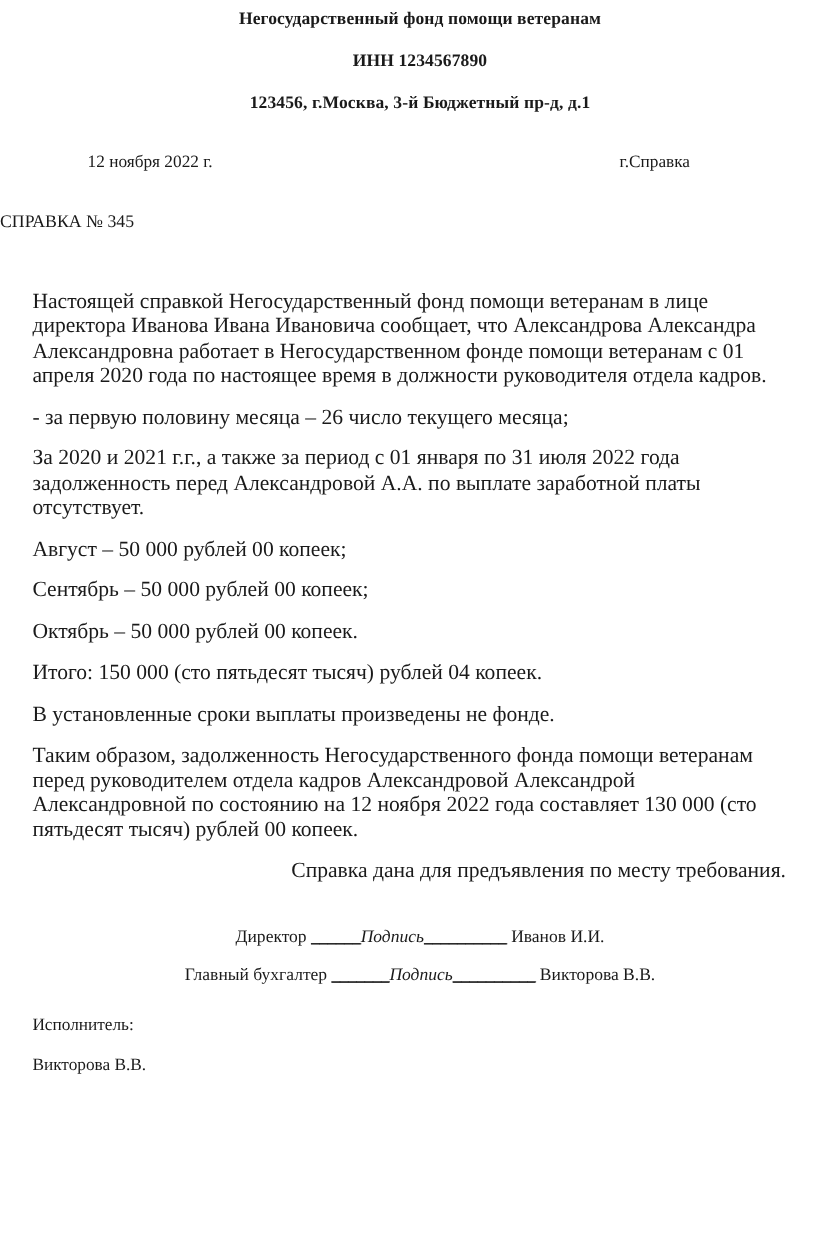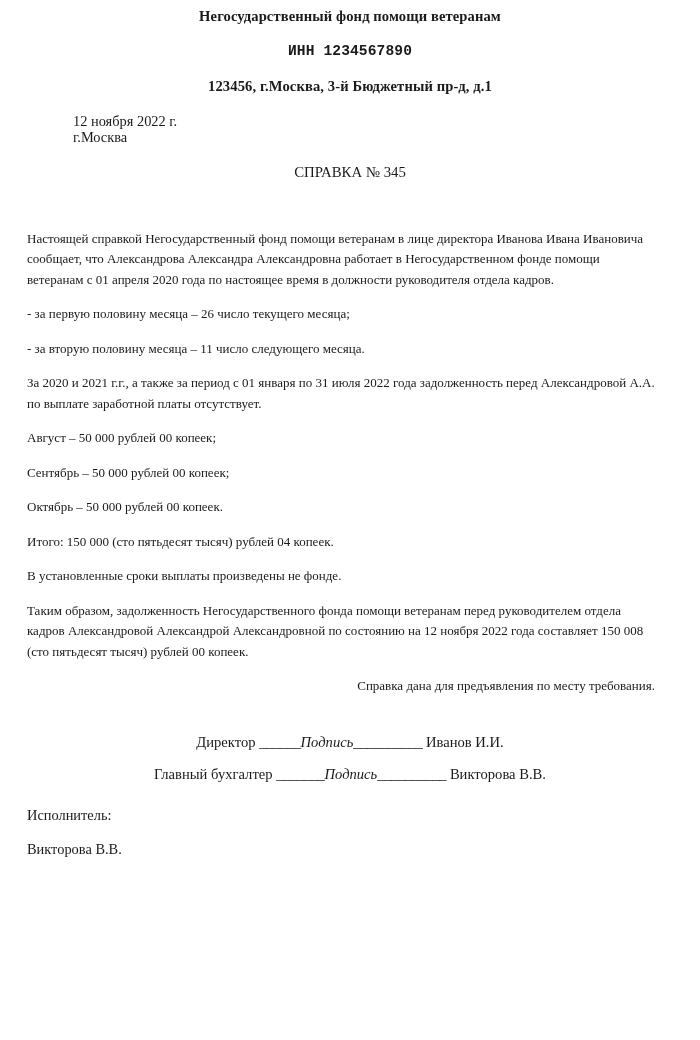--- a/index.html
+++ b/index.html
@@ -27,79 +27,78 @@
     padding-top: 9px;
   }
   .letterhead-line {
     text-align: center;
     font-weight: bold;
     font-size: 14.6px;
     line-height: 1.0;
     letter-spacing: 0.1px;
   }
   .letterhead-line.org    { margin-bottom: 20px; }
-  .letterhead-line.inn    { margin-bottom: 21px; font-family: Liberation Mono, monospace; }
+  .letterhead-line.inn    { margin-bottom: 21px; }
   .letterhead-line.addr   { margin-bottom: 0; }
 
   
   .datecity {
     display: flex;
     justify-content: space-between;
     align-items: baseline;
     padding: 0 125px 0 73px;
-    margin-top: 20px;
+    margin-top: 34px;
     font-size: 14.4px;
     line-height: 1.1;
-    flex-direction: column;
   }
   .datecity .doc-date { white-space: nowrap; }
   .datecity .doc-city { white-space: nowrap; }
 
   
   .title-block {
-    text-align: center;
-    margin-top: 19px;
+    margin-top: 33px;
   }
   .doc-title {
     font-size: 14.8px;
     line-height: 1.1;
     margin-bottom: 25px;
   }
   .doc-subtitle {
     font-size: 14.4px;
     line-height: 1.1;
   }
 
   
   .body-block {
     margin-top: 48px;
     padding: 0 45px 0 27px;
   }
   .para {
-    font-size: 13px;
+    font-size: 18px;
     line-height: 20.5px;
     text-align: left;
     margin: 0 0 14px 0;
   }
   .para:last-child { margin-bottom: 0; text-align: right; }
 
   
   .signatures {
     margin-top: 37px;
     text-align: center;
   }
   .sig-row {
     font-size: 14.6px;
     line-height: 1.15;
     margin-bottom: 15px;
     white-space: nowrap;
   }
   .sig-row:last-child { margin-bottom: 0; }
   .sig-fill {
     letter-spacing: -0.4px;
+    text-decoration: underline;
   }
   .sig-word {
     font-style: italic;
   }
 
   
   .executor {
     margin-top: 25px;
     padding-left: 27px;
   }
@@ -116,38 +115,37 @@
 <div class="page">
 
   <div class="letterhead">
     <div class="letterhead-line org">Негосударственный фонд помощи ветеранам</div>
     <div class="letterhead-line inn">ИНН 1234567890</div>
     <div class="letterhead-line addr">123456, г.Москва, 3-й Бюджетный пр-д, д.1</div>
   </div>
 
   <div class="datecity">
     <span class="doc-date">12 ноября 2022 г.</span>
-    <span class="doc-city">г.Москва</span>
+    <span class="doc-city">г.Справка</span>
   </div>
 
   <div class="title-block">
     <div class="doc-title">СПРАВКА № 345</div>
   </div>
 
   <div class="body-block">
     <p class="para">Настоящей справкой Негосударственный фонд помощи ветеранам в лице директора Иванова Ивана Ивановича сообщает, что Александрова Александра Александровна работает в Негосударственном фонде помощи ветеранам с 01 апреля 2020 года по настоящее время в должности руководителя отдела кадров.</p>
     <p class="para">- за первую половину месяца – 26 число текущего месяца;</p>
-    <p class="para">- за вторую половину месяца – 11 число следующего месяца.</p>
     <p class="para">За 2020 и 2021 г.г., а также за период с 01 января по 31 июля 2022 года задолженность перед Александровой А.А. по выплате заработной платы отсутствует.</p>
     <p class="para">Август – 50 000 рублей 00 копеек;</p>
     <p class="para">Сентябрь – 50 000 рублей 00 копеек;</p>
     <p class="para">Октябрь – 50 000 рублей 00 копеек.</p>
     <p class="para">Итого: 150 000 (сто пятьдесят тысяч) рублей 04 копеек.</p>
     <p class="para">В установленные сроки выплаты произведены не фонде.</p>
-    <p class="para">Таким образом, задолженность Негосударственного фонда помощи ветеранам перед руководителем отдела кадров Александровой Александрой Александровной по состоянию на 12 ноября 2022 года составляет 150 008 (сто пятьдесят тысяч) рублей 00 копеек.</p>
+    <p class="para">Таким образом, задолженность Негосударственного фонда помощи ветеранам перед руководителем отдела кадров Александровой Александрой Александровной по состоянию на 12 ноября 2022 года составляет 130 000 (сто пятьдесят тысяч) рублей 00 копеек.</p>
     <p class="para">Справка дана для предъявления по месту требования.</p>
   </div>
 
   <div class="signatures">
     <div class="sig-row">
       <span>Директор</span>
       <span class="sig-fill">______</span><span class="sig-word">Подпись</span><span class="sig-fill">__________</span>
       <span>Иванов И.И.</span>
     </div>
     <div class="sig-row">

